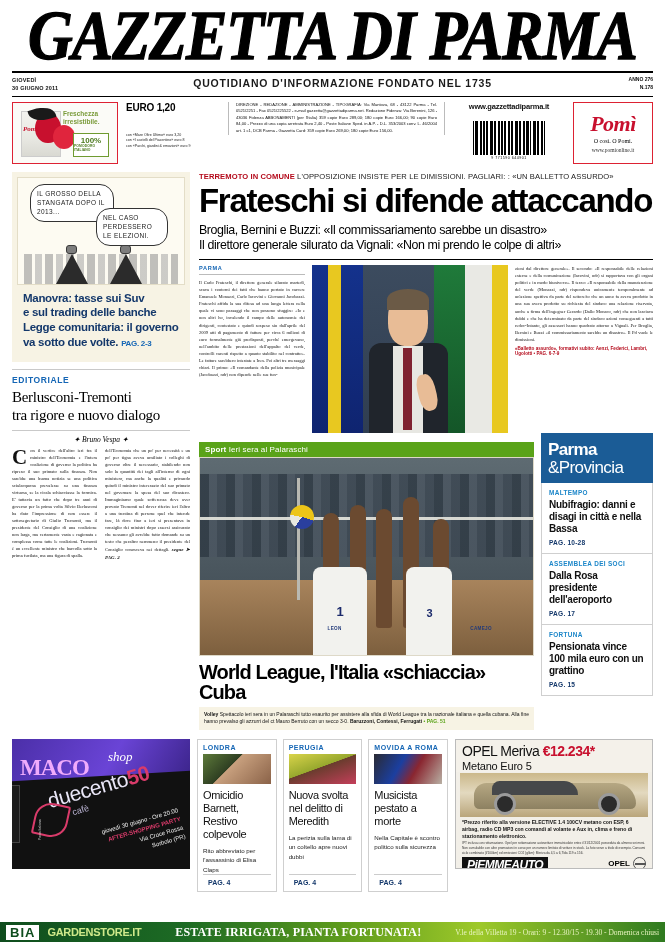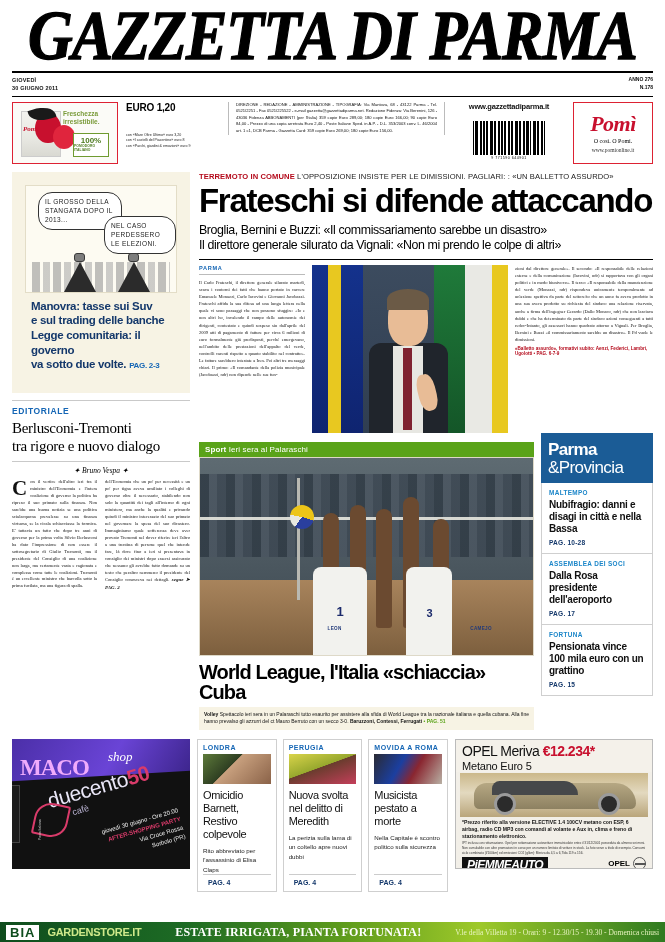--- a/index.html
+++ b/index.html
@@ -102,21 +102,21 @@
   }
   .pomi-logo-box .pt{font-size:6px; font-family:"Liberation Serif",serif; margin-top:3px;}
   .pomi-logo-box .pw{font-size:5.5px; font-family:"Liberation Serif",serif; margin-top:3px; color:#333;}
 
   
   .body-wrap{ display:flex; gap:0; padding:0 12px; margin-top:8px; }
   .col-left{ width:178px; flex:none; }
   .col-main{ flex:1; padding-left:9px; }
 
   
-  .cartoon-box{ background:#f7f3e4; padding:13px; }
+  .cartoon-box{ background:#f7f3e4; padding:5px; }
   .cartoon{
     height:108px; background:#fdfbf2; border:1px solid #e3ddc7; position:relative; overflow:hidden;
   }
   .bubble{
     position:absolute; background:#fff; border:1.2px solid #333; border-radius:14px;
     font-family:"Liberation Sans",sans-serif; font-size:6.5px; line-height:1.45;
     padding:4px 6px; letter-spacing:.4px; color:#222;
   }
   .bub1{left:12px; top:6px; width:84px;}
   .bub2{left:78px; top:30px; width:72px;}
@@ -325,20 +325,21 @@
 <div class="page">
 
   <div class="masthead">
     <div class="masthead-title">GAZZETTA DI PARMA</div>
     <div class="mast-rule"></div>
     <div class="mast-subrow">
       <div class="mast-date">
         <div>GIOVEDÌ</div>
         <div>30 GIUGNO 2011</div>
       </div>
+      <div class="mast-slogan">QUOTIDIANO D'INFORMAZIONE FONDATO NEL 1735</div>
       <div class="mast-anno">
         <div>ANNO 276</div>
         <div>N.178</div>
       </div>
     </div>
     <div class="mast-rule2"></div>
 
     <div class="info-strip">
       <div class="pomi-box">
         <div class="pack"></div>

